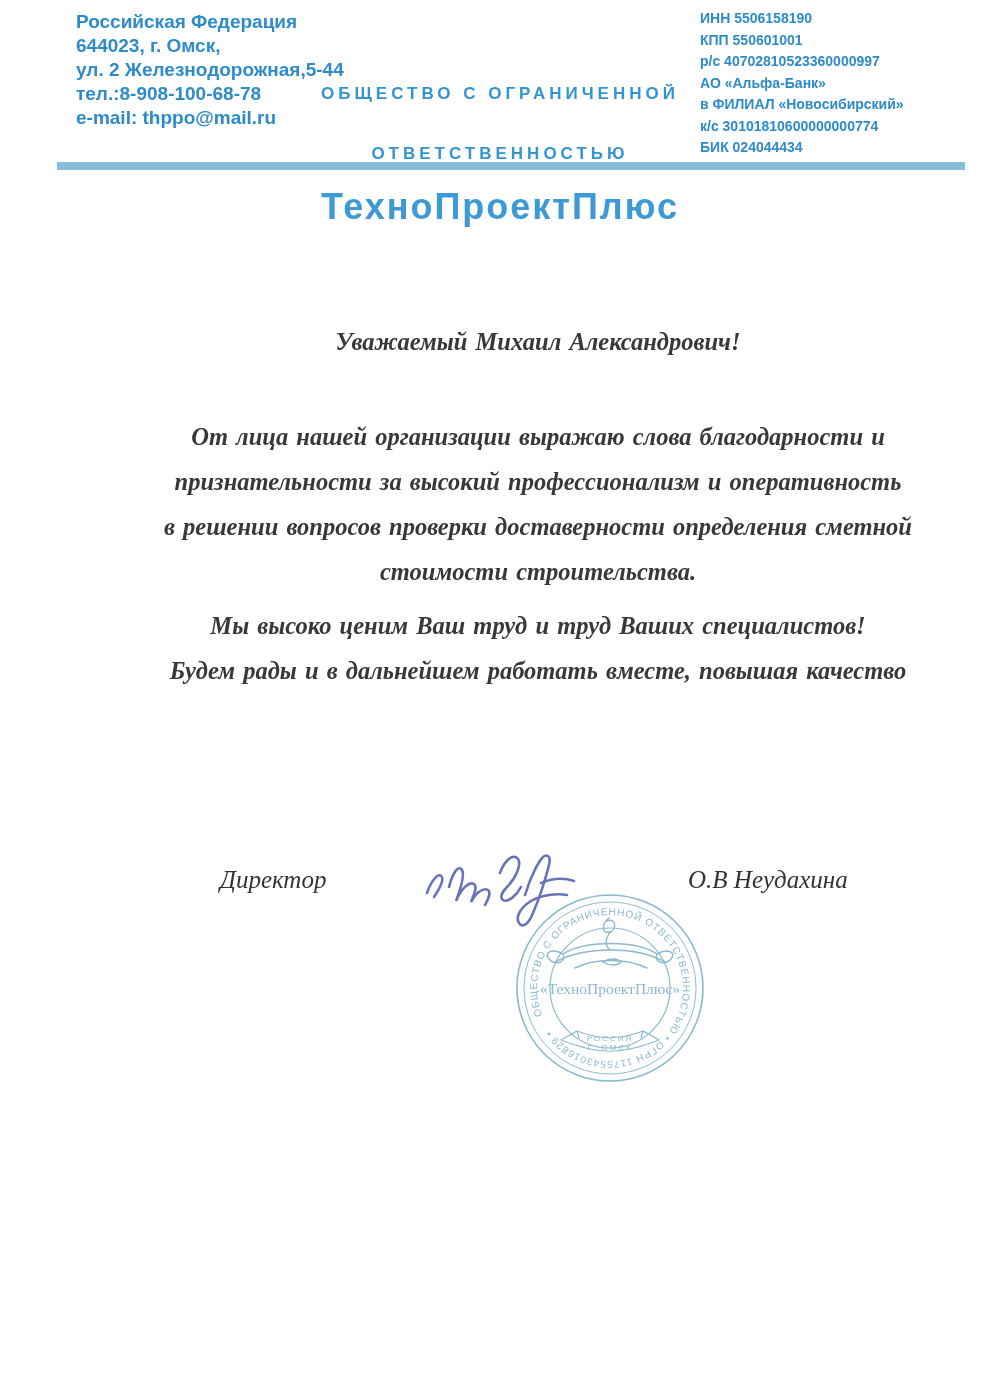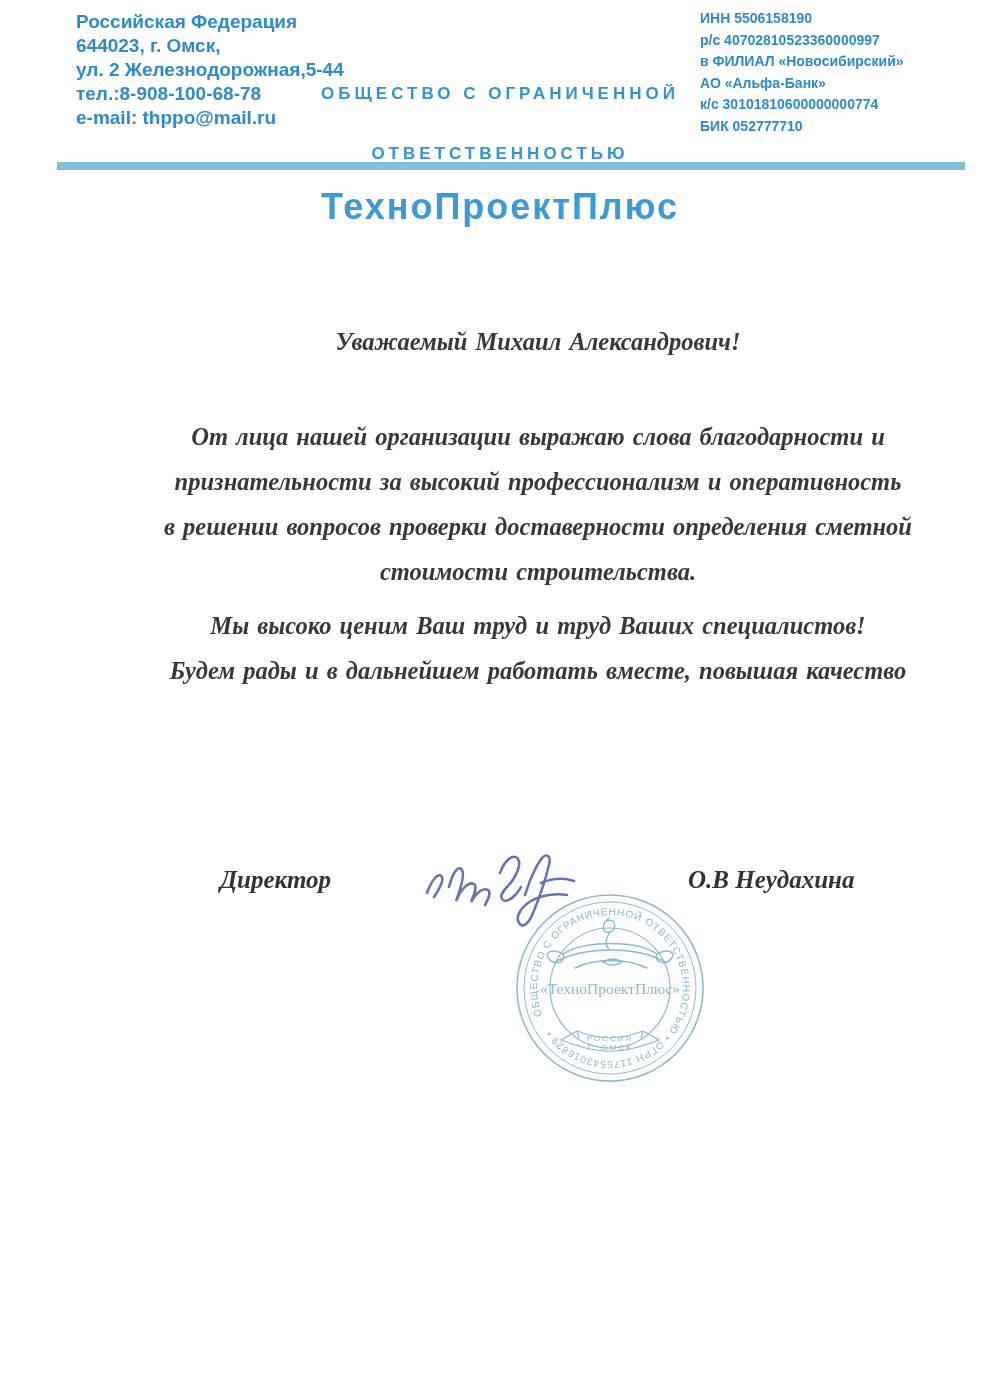--- a/index.html
+++ b/index.html
@@ -57,27 +57,27 @@
   .p1l3 { top:513px; }
   .p1l4 { top:558px; }
   .p2l1 { top:612px;font-style:italic; }
   .p2l2 { top:657px; }
   .p2l3 { top:702px; }
 
   
   .sig-title {
     position:absolute; left:220px; top:866px;
     font-family:"Liberation Serif", serif;
-    font-style:italic; font-weight:700;
+    font-style:italic; font-weight:400;
     font-size:25px; color:#333333; white-space:nowrap;
   }
   .sig-name {
     position:absolute; left:688px; top:866px;
     font-family:"Liberation Serif", serif;
-    font-style:italic; font-weight:700;
+    font-style:italic; font-weight:400;
     font-size:25px; color:#333333; white-space:nowrap;
   }
   .sig-svg { position:absolute; left:415px; top:835px; width:170px; height:95px; }
 
   
   .stamp-svg { position:absolute; left:505px; top:888px; width:210px; height:205px; opacity:0.78; }
   .stamp-svg text { fill:#6aa6c2; }
   .stamp-ring-text { font-family:"Liberation Sans", sans-serif; font-size:10px; letter-spacing:0.9px; }
   .stamp-center-text { font-family:"Liberation Serif", serif; font-size:15.5px; }
   .stamp-ribbon-text { font-family:"Liberation Sans", sans-serif; font-size:8px; letter-spacing:2px; }
@@ -96,25 +96,26 @@
   </div>
 
   <div class="hdr-center">
     <div class="org-type">ОБЩЕСТВО С ОГРАНИЧЕННОЙ</div>
     <div class="org-type">ОТВЕТСТВЕННОСТЬЮ</div>
     <div class="brand">ТехноПроектПлюс</div>
   </div>
 
   <div class="hdr-right">
     <div>ИНН 5506158190</div>
+    <div>КПП 550601001</div>
     <div>р/с 40702810523360000997</div>
+    <div>АО «Альфа-Банк»</div>
     <div>в ФИЛИАЛ «Новосибирский»</div>
-    <div>АО «Альфа-Банк»</div>
     <div>к/с 30101810600000000774</div>
-    <div>БИК 052777710</div>
+    <div>БИК 024044434</div>
   </div>
 
   <div class="hdr-bar"></div>
 
   <div class="bodyline salutation">Уважаемый Михаил Александрович!</div>
 
   <div class="bodyline p1l1">От лица нашей организации выражаю слова благодарности и</div>
   <div class="bodyline p1l2">признательности за высокий профессионализм и оперативность</div>
   <div class="bodyline p1l4">стоимости строительства.</div>
   <div class="bodyline p1l3">в решении вопросов проверки доставерности определения сметной</div>

